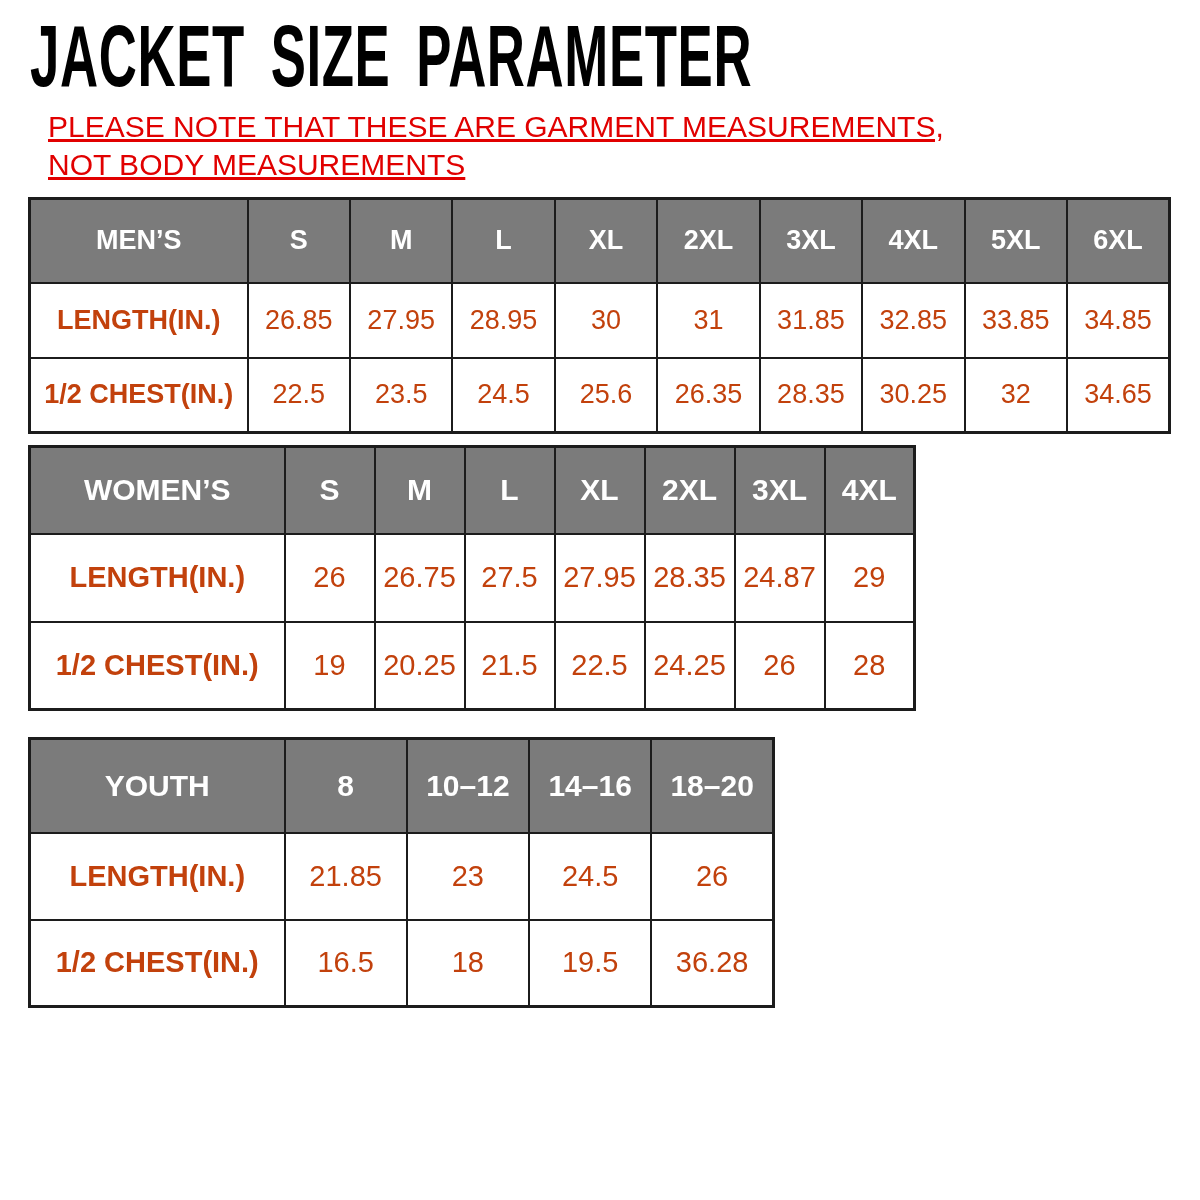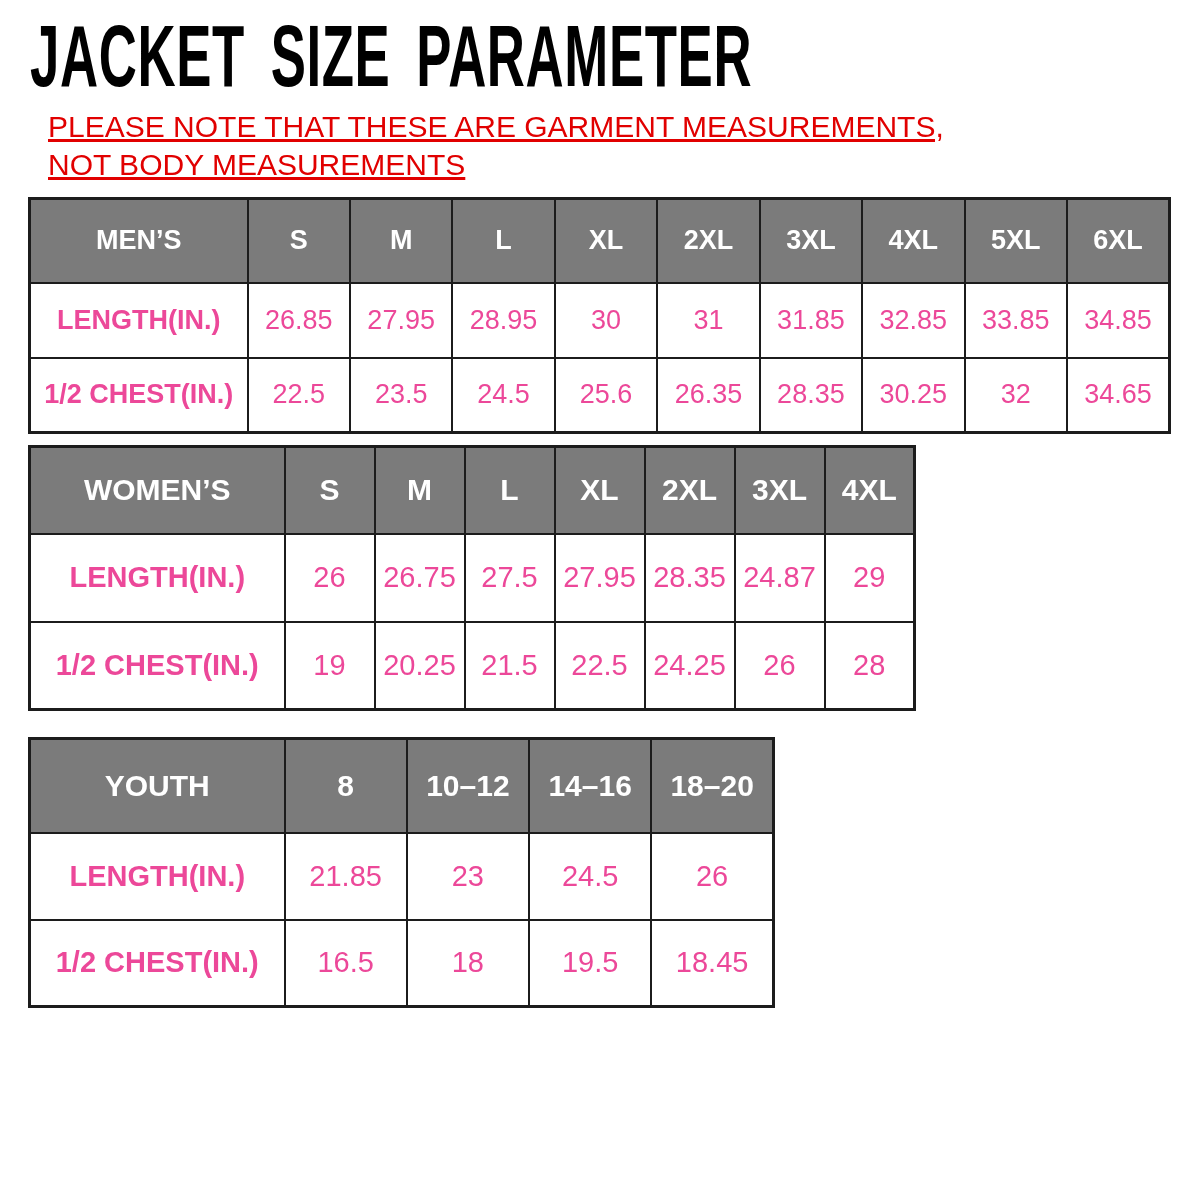--- a/index.html
+++ b/index.html
@@ -67,21 +67,21 @@
     padding:0;
     overflow:hidden;
   }
   table.size-table thead th{
     background:var(--table-header-bg);
     color:var(--table-header-text);
     font-weight:700;
   }
   table.size-table td{
     background:#ffffff;
-    color:#ec4899;
+    color:#c2410c;
   }
   td.row-label{font-weight:700;}
 
   
   .t-mens{position:absolute;left:28px;top:197px;width:1143px;}
   .t-mens thead tr{height:84px;}
   .t-mens tbody tr{height:75px;}
   .t-mens th{font-size:27px;}
   .t-mens td{font-size:27px;}
   .t-mens col.label-col{width:218px;}
@@ -258,20 +258,20 @@
           <td>21.85</td>
           <td>23</td>
           <td>24.5</td>
           <td>26</td>
         </tr>
         <tr>
           <td class="row-label">1/2 CHEST(IN.)</td>
           <td>16.5</td>
           <td>18</td>
           <td>19.5</td>
-          <td>18.45</td>
+          <td>36.28</td>
         </tr>
       </tbody>
     </table>
   </div>
 
 
 </div>
 
 </body></html>

